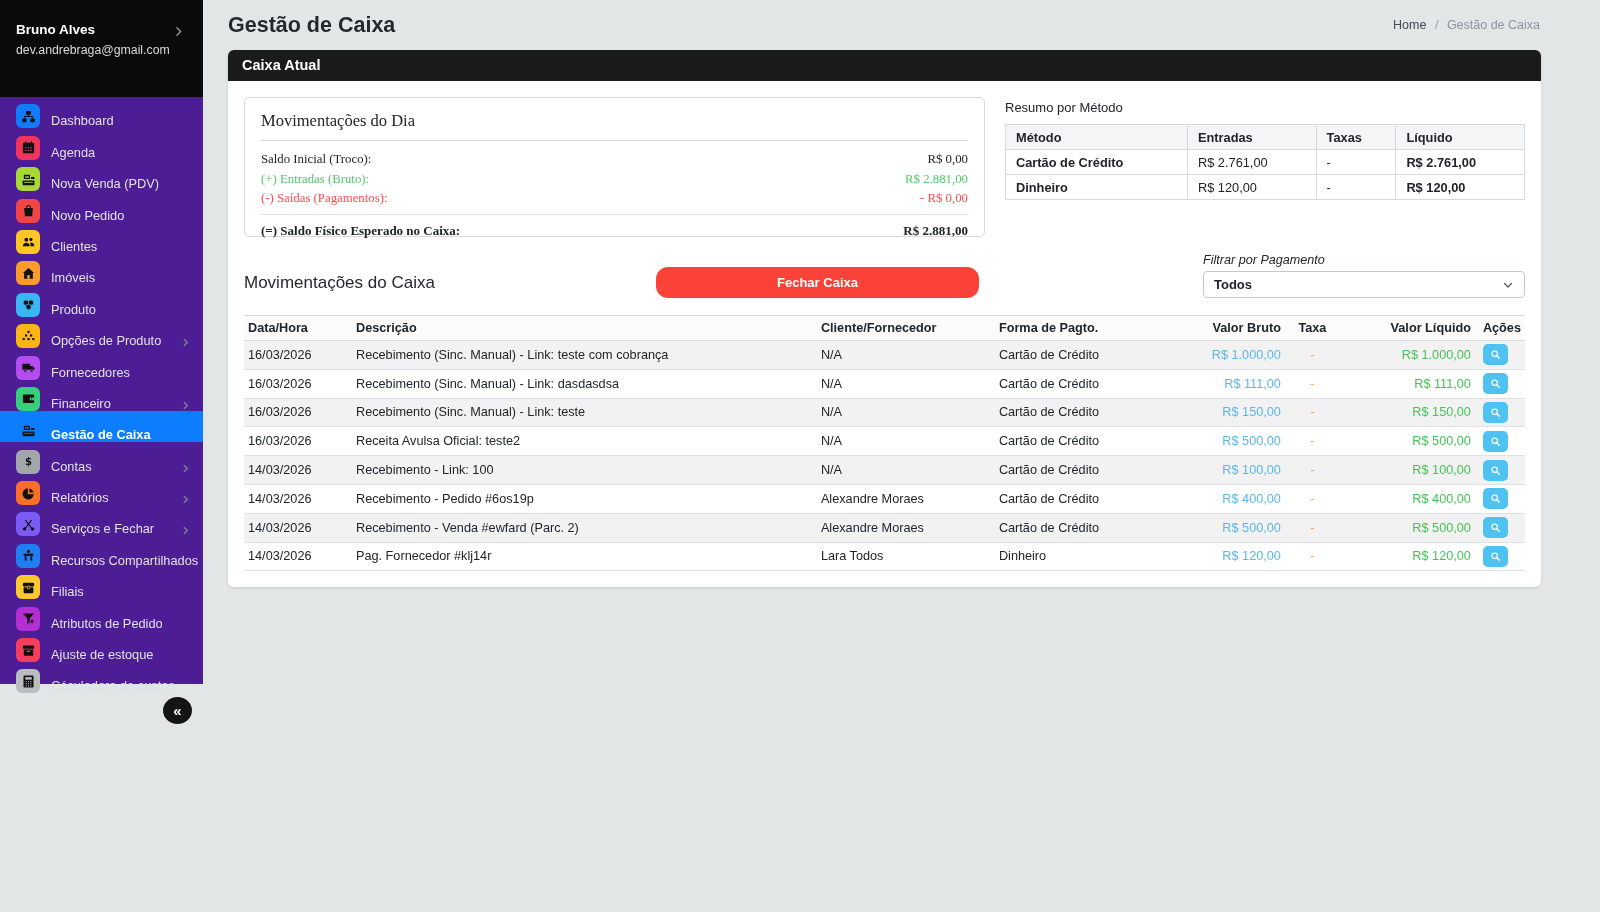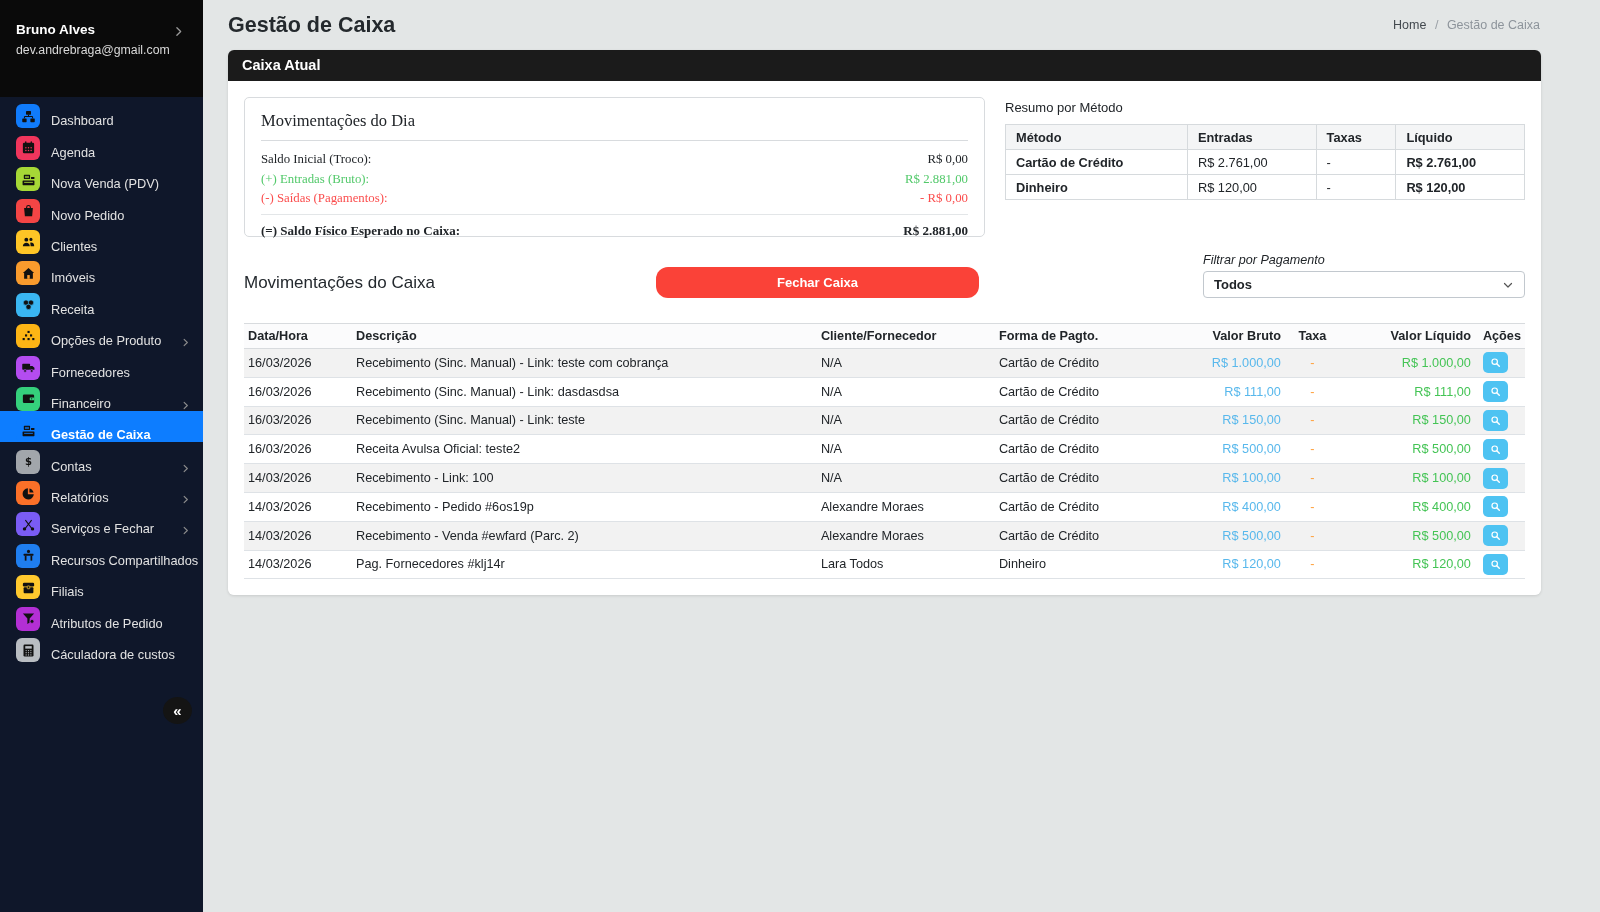--- a/index.html
+++ b/index.html
@@ -1,19 +1,19 @@
 <!DOCTYPE html>
 <html><head>
 <meta charset="utf-8">
 <style>
   * { box-sizing: border-box; margin: 0; padding: 0; }
   html,body { width:1600px; height:912px; overflow:hidden; font-family:"Liberation Sans","DejaVu Sans",sans-serif; background:#e3e6e6; }
 
   
-  .sidebar { position:absolute; left:0; top:0; width:203px; height:912px; background:#0f172a; }
+  .sidebar { position:absolute; left:0; top:0; width:203px; height:684px; background:#4c1d95; }
   .user-block { height:97px; background:#0a0a0a; padding:22px 16px 0 16px; position:relative; }
   .user-name { color:#fff; font-size:13.5px; font-weight:700; }
   .user-email { color:#d9d9d9; font-size:12.3px; margin-top:6px; }
   .user-chevron { position:absolute; right:18px; top:24px; color:#9a9a9a; }
   .menu-item { display:flex; align-items:flex-end; height:31.4px; padding:0 12px 0 16px; cursor:pointer; }
   .menu-item.active { background:#0d7dff; }
   .menu-item.active .menu-label { color:#fff; font-weight:700; }
   .icon-box { width:24px; height:24px; border-radius:6px; flex:none; display:flex; align-items:center; justify-content:center; margin-right:11px; }
   .menu-label { color:#e2e2e2; font-size:12.8px; white-space:nowrap; }
   .menu-chevron { margin-left:auto; color:#8e8e8e; display:flex; }
@@ -50,21 +50,21 @@
   .method-table td.strong { font-weight:700; }
 
   .movements-bar { position:relative; height:47px; margin-top:16px; }
   .mov-title { position:absolute; left:0; bottom:7px; font-size:17px; font-weight:500; color:#24292e; }
   .close-btn { position:absolute; left:412px; bottom:2px; width:323px; height:31px; background:#fa4238; color:#fff; font-size:13px; font-weight:700; border:none; border-radius:12px; cursor:pointer; }
   .filter { position:absolute; right:0; top:0; width:322px; }
   .filter-label { font-size:12.6px; color:#212529; display:block; margin-bottom:4px;font-style:italic; }
   .select { height:27px; border:1px solid #c2c8ce; border-radius:4px; background:#fff; display:flex; align-items:center; justify-content:space-between; padding:0 10px; font-size:13px; font-weight:600; color:#212529; cursor:pointer; }
   .select .sel-chevron { color:#555; display:flex; }
 
-  .mov-table { width:100%; border-collapse:collapse; margin-top:23px; font-size:12.7px; color:#212529; }
+  .mov-table { width:100%; border-collapse:collapse; margin-top:15px; font-size:12.7px; color:#212529; }
   .mov-table thead th { background:#fbfbfc; border-top:1px solid #d8dbde; border-bottom:1px solid #d8dbde; font-weight:700; text-align:left; height:25px; padding:0 4px; }
   .mov-table tbody td { height:28.8px; padding:0 4px; border-bottom:1px solid #dee2e6; }
   .mov-table tbody tr:nth-child(odd) { background:#f2f2f2; }
   .col-date { width:108px; }
   .col-client { width:178px; }
   .col-method { width:175px; }
   .col-gross { width:115px; text-align:right !important; }
   .col-tax { width:55px; text-align:center !important; }
   .col-net { width:135px; text-align:right !important; }
   .col-actions { width:45px; padding-left:8px !important; }
@@ -155,21 +155,21 @@
         <span class="menu-label">Imóveis</span>
       </div>
       <div class="menu-item">
         <span class="icon-box" style="background:#3ab6f2">
           <svg viewBox="0 0 24 24" width="15" height="15">
             <circle cx="8" cy="9" r="4.2" fill="#111" stroke="#3ab6f2"></circle>
             <circle cx="16" cy="9" r="4.2" fill="#111" stroke="#3ab6f2"></circle>
             <circle cx="12" cy="15.8" r="4.2" fill="#111" stroke="#3ab6f2"></circle>
           </svg>
         </span>
-        <span class="menu-label">Receita</span>
+        <span class="menu-label">Produto</span>
       </div>
       <div class="menu-item">
         <span class="icon-box" style="background:#fdb515">
           <svg viewBox="0 0 24 24" width="15" height="15">
             <rect x="10.4" y="3" width="3.4" height="3.4" fill="#111"></rect>
             <rect x="6.4" y="8.6" width="3.4" height="3.4" fill="#111"></rect>
             <rect x="14.4" y="8.6" width="3.4" height="3.4" fill="#111"></rect>
             <rect x="2.6" y="14.4" width="3.4" height="3.4" fill="#111"></rect>
             <rect x="10.4" y="14.4" width="3.4" height="3.4" fill="#111"></rect>
             <rect x="18" y="14.4" width="3.4" height="3.4" fill="#111"></rect>
@@ -285,20 +285,30 @@
         <span class="menu-label">Filiais</span>
       </div>
       <div class="menu-item">
         <span class="icon-box" style="background:#b32fd4">
           <svg viewBox="0 0 24 24" width="15" height="15">
             <path d="M3 4h18l-7.2 8v6.5l-3.6 2.2V12z" fill="#111"></path>
             <circle cx="17.6" cy="16.6" r="3.1" fill="#111" stroke="#b32fd4" stroke-width="1.2"></circle>
           </svg>
         </span>
         <span class="menu-label">Atributos de Pedido</span>
+      </div>
+      <div class="menu-item">
+        <span class="icon-box" style="background:#f53d5c">
+          <svg viewBox="0 0 24 24" width="15" height="15">
+            <rect x="3" y="4" width="18" height="5" rx="1" fill="#111"></rect>
+            <rect x="4.5" y="10.3" width="15" height="10.2" rx="1" fill="#111"></rect>
+            <rect x="9" y="12.3" width="6" height="2.2" rx="1" fill="#f53d5c"></rect>
+          </svg>
+        </span>
+        <span class="menu-label">Ajuste de estoque</span>
       </div>
       <div class="menu-item">
         <span class="icon-box" style="background:#b9bdc2">
           <svg viewBox="0 0 24 24" width="15" height="15">
             <rect x="4" y="2.5" width="16" height="19" rx="2" fill="#111"></rect>
             <rect x="6.8" y="5" width="10.4" height="4" fill="#b9bdc2"></rect>
             <circle cx="8.2" cy="12" r="1" fill="#b9bdc2"></circle>
             <circle cx="12" cy="12" r="1" fill="#b9bdc2"></circle>
             <circle cx="15.8" cy="12" r="1" fill="#b9bdc2"></circle>
             <circle cx="8.2" cy="15.5" r="1" fill="#b9bdc2"></circle>
@@ -525,21 +535,21 @@
                 <button class="action-btn">
                   <svg viewBox="0 0 24 24" width="13" height="13">
                     <circle cx="10.5" cy="10.5" r="5" fill="none" stroke="#fff" stroke-width="2.2"></circle>
                     <path d="M14.3 14.3 19 19" stroke="#fff" stroke-width="2.6" stroke-linecap="round"></path>
                   </svg>
                 </button>
               </td>
             </tr>
             <tr>
               <td class="col-date">14/03/2026</td>
-              <td class="col-desc">Pag. Fornecedores #klj14r</td>
+              <td class="col-desc">Pag. Fornecedor #klj14r</td>
               <td class="col-client">Lara Todos</td>
               <td class="col-method">Dinheiro</td>
               <td class="col-gross">R$ 120,00</td>
               <td class="col-tax">-</td>
               <td class="col-net">R$ 120,00</td>
               <td class="col-actions">
                 <button class="action-btn">
                   <svg viewBox="0 0 24 24" width="13" height="13">
                     <circle cx="10.5" cy="10.5" r="5" fill="none" stroke="#fff" stroke-width="2.2"></circle>
                     <path d="M14.3 14.3 19 19" stroke="#fff" stroke-width="2.6" stroke-linecap="round"></path>

